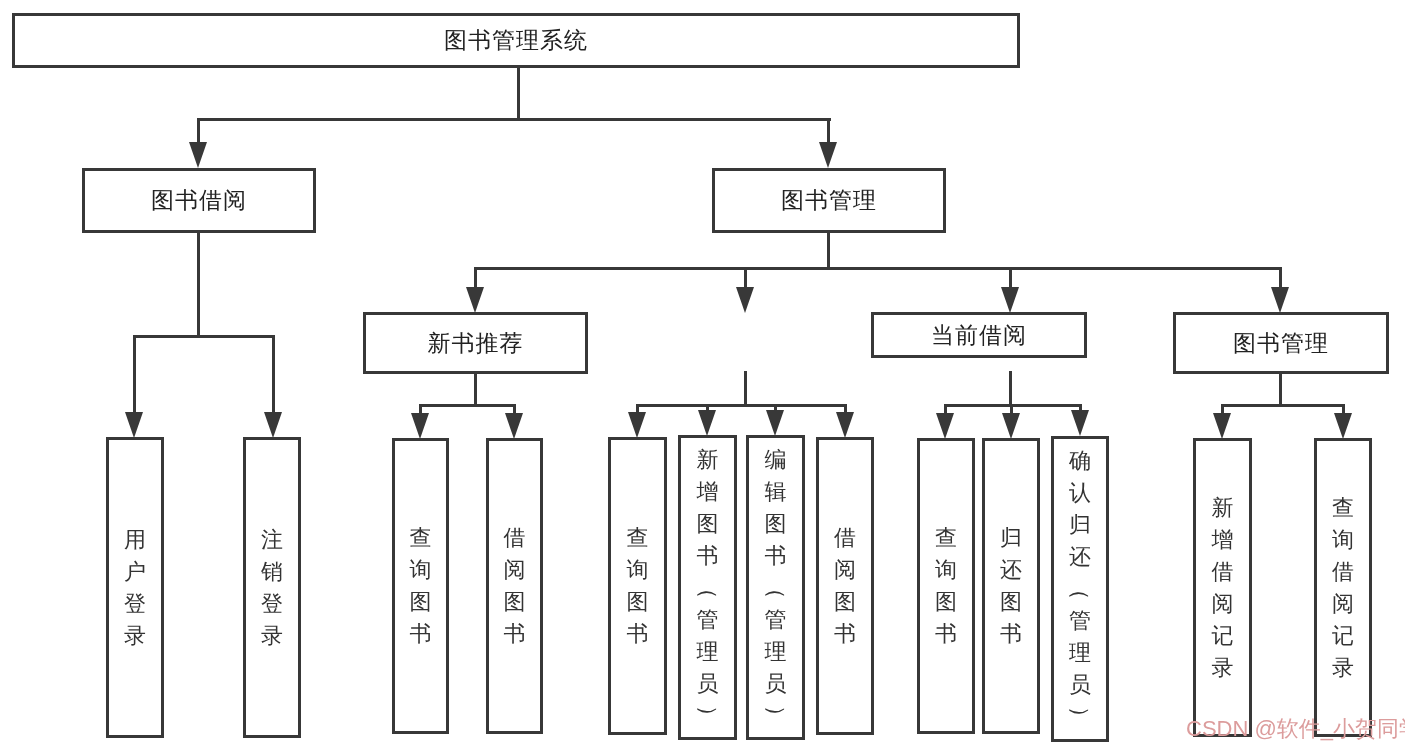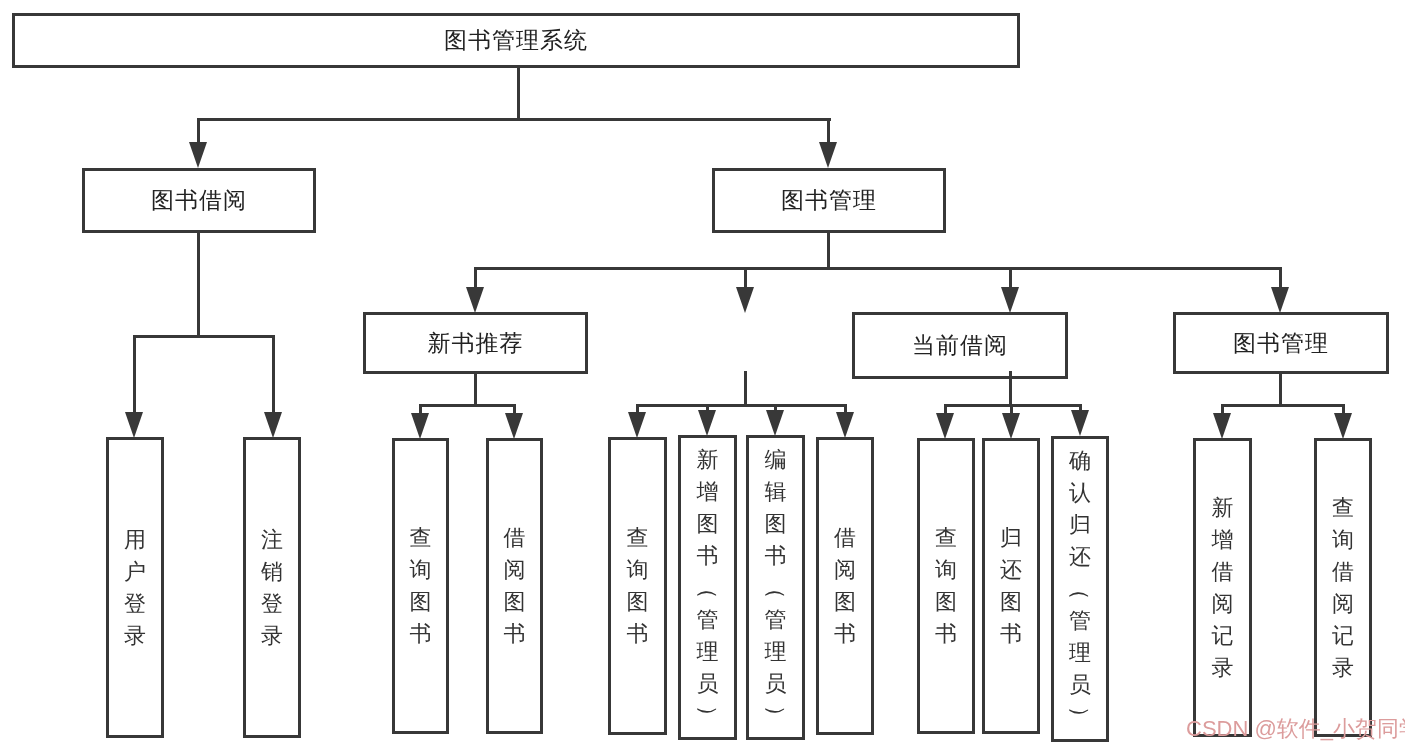--- a/index.html
+++ b/index.html
@@ -57,21 +57,21 @@
   <div class="vl" style="left:474px;top:267px;height:22px"></div>
   <div class="arr" style="left:466px;top:287px"></div>
   <div class="vl" style="left:744px;top:267px;height:22px"></div>
   <div class="arr" style="left:736px;top:287px"></div>
   <div class="vl" style="left:1009px;top:267px;height:22px"></div>
   <div class="arr" style="left:1001px;top:287px"></div>
   <div class="vl" style="left:1279px;top:267px;height:22px"></div>
   <div class="arr" style="left:1271px;top:287px"></div>
 
   <div class="box hnode" style="left:363px;top:312px;width:225px;height:62px">新书推荐</div>
-  <div class="box hnode" style="left:852px;top:312px;width:216px;height:67px">当前借阅</div>
+  <div class="box hnode" style="left:871px;top:312px;width:216px;height:46px">当前借阅</div>
   <div class="box hnode" style="left:1173px;top:312px;width:216px;height:62px">图书管理</div>
 
   <div class="vl" style="left:474px;top:371px;height:36px"></div>
   <div class="hl" style="left:419px;top:404px;width:97px"></div>
   <div class="vl" style="left:419px;top:404px;height:12px"></div>
   <div class="arr" style="left:411px;top:413px"></div>
   <div class="vl" style="left:513px;top:404px;height:12px"></div>
   <div class="arr" style="left:505px;top:413px"></div>
 
   <div class="vl" style="left:744px;top:371px;height:36px"></div>

